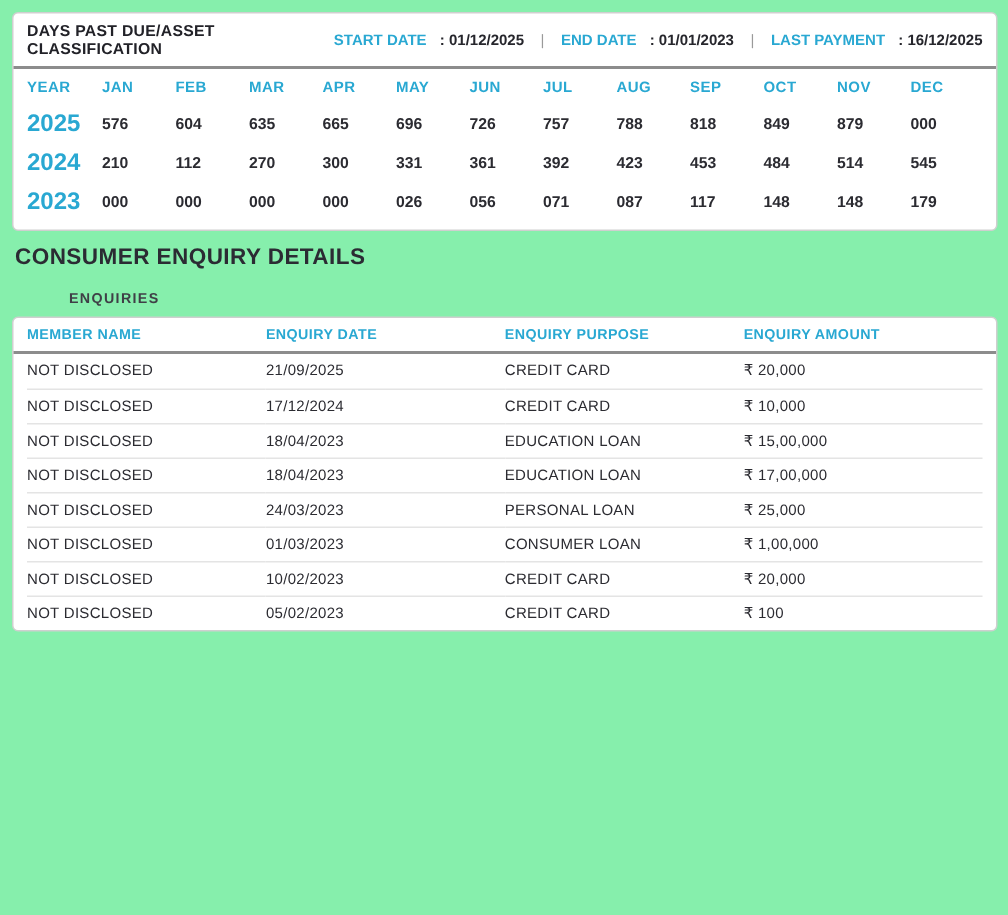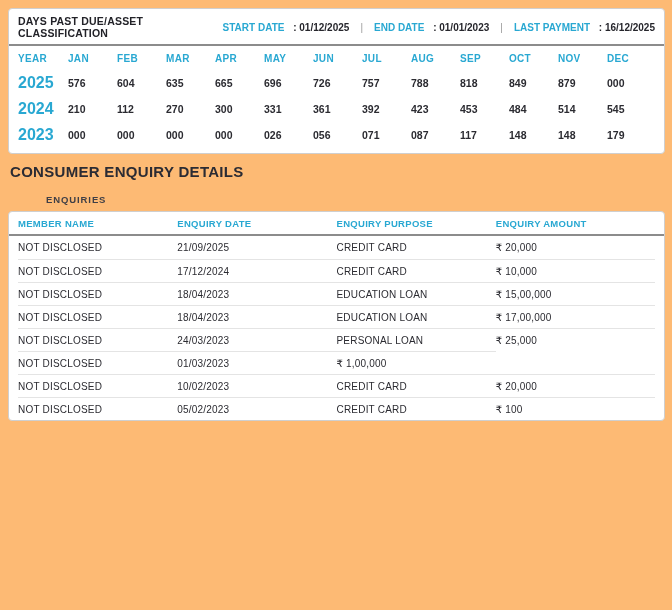--- a/index.html
+++ b/index.html
@@ -2,21 +2,21 @@
 <html style="--accent: #29a8d2;"><head>
 <meta charset="utf-8">
 <style>
   * { margin: 0; padding: 0; box-sizing: border-box; }
   html, body { background: #ffffff; }
   body {
     width: 672px; height: 610px;
     font-family: "Liberation Sans", "DejaVu Sans", sans-serif;
     color: #26262c;
   }
-  .page { position: relative; width: 672px; height: 610px; background: #fdba74; overflow: hidden; }
+  .page { position: relative; width: 672px; height: 610px; background: #86efac; overflow: hidden; }
 
   .card {
     position: absolute;
     left: 8px;
     width: 657px;
     background: #fff;
     border: 1px solid #cfcfcf;
     border-radius: 4px;
   }
 
@@ -232,20 +232,21 @@
         </div>
         <div class="enq-row">
           <div class="enq-td">NOT DISCLOSED</div>
           <div class="enq-td">24/03/2023</div>
           <div class="enq-td">PERSONAL LOAN</div>
           <div class="enq-td">₹ 25,000</div>
         </div>
         <div class="enq-row">
           <div class="enq-td">NOT DISCLOSED</div>
           <div class="enq-td">01/03/2023</div>
+          <div class="enq-td">CONSUMER LOAN</div>
           <div class="enq-td">₹ 1,00,000</div>
         </div>
         <div class="enq-row">
           <div class="enq-td">NOT DISCLOSED</div>
           <div class="enq-td">10/02/2023</div>
           <div class="enq-td">CREDIT CARD</div>
           <div class="enq-td">₹ 20,000</div>
         </div>
         <div class="enq-row">
           <div class="enq-td">NOT DISCLOSED</div>

